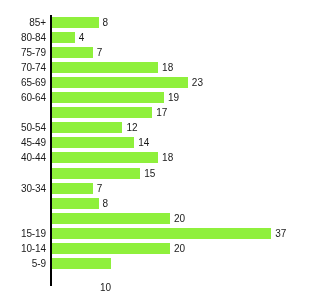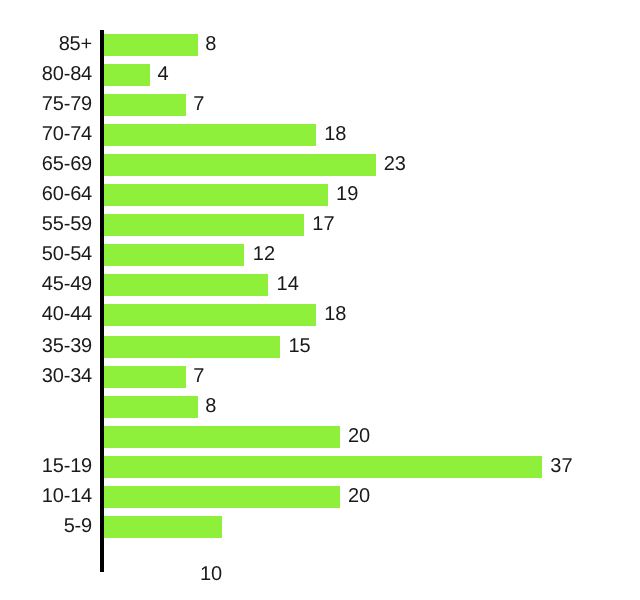--- a/index.html
+++ b/index.html
@@ -104,41 +104,39 @@
           <div class="cat-label">65-69</div>
           <div class="bar" style="width: 136.85px; background: rgb(143, 240, 60);"></div>
           <div class="val-label" style="left: 191.85px;">23</div>
         </div>
         <div class="row" style="top: 90.25px;">
           <div class="cat-label">60-64</div>
           <div class="bar" style="width: 113.05px; background: rgb(143, 240, 60);"></div>
           <div class="val-label" style="left: 168.05px;">19</div>
         </div>
         <div class="row" style="top: 105.3px;">
-          <div class="cat-label">55-59</div>
           <div class="bar" style="width: 101.15px; background: rgb(143, 240, 60);"></div>
           <div class="val-label" style="left: 156.15px;">17</div>
         </div>
         <div class="row" style="top: 120.35px;">
           <div class="cat-label">50-54</div>
           <div class="bar" style="width: 71.4px; background: rgb(143, 240, 60);"></div>
           <div class="val-label" style="left: 126.4px;">12</div>
         </div>
         <div class="row" style="top: 135.4px;">
           <div class="cat-label">45-49</div>
           <div class="bar" style="width: 83.3px; background: rgb(143, 240, 60);"></div>
           <div class="val-label" style="left: 138.3px;">14</div>
         </div>
         <div class="row" style="top: 150.45px;">
           <div class="cat-label">40-44</div>
           <div class="bar" style="width: 107.1px; background: rgb(143, 240, 60);"></div>
           <div class="val-label" style="left: 162.1px;">18</div>
         </div>
         <div class="row" style="top: 165.5px;">
-          <div class="cat-label">35-39</div>
           <div class="bar" style="width: 89.25px; background: rgb(143, 240, 60);"></div>
           <div class="val-label" style="left: 144.25px; text-align: center;">15</div>
         </div>
         <div class="row" style="top: 180.55px;">
           <div class="cat-label">30-34</div>
           <div class="bar" style="width: 41.65px; background: rgb(143, 240, 60);"></div>
           <div class="val-label" style="left: 96.65px;">7</div>
         </div>
         <div class="row" style="top: 195.6px;">
           <div class="bar" style="width: 47.6px; background: rgb(143, 240, 60);"></div>

